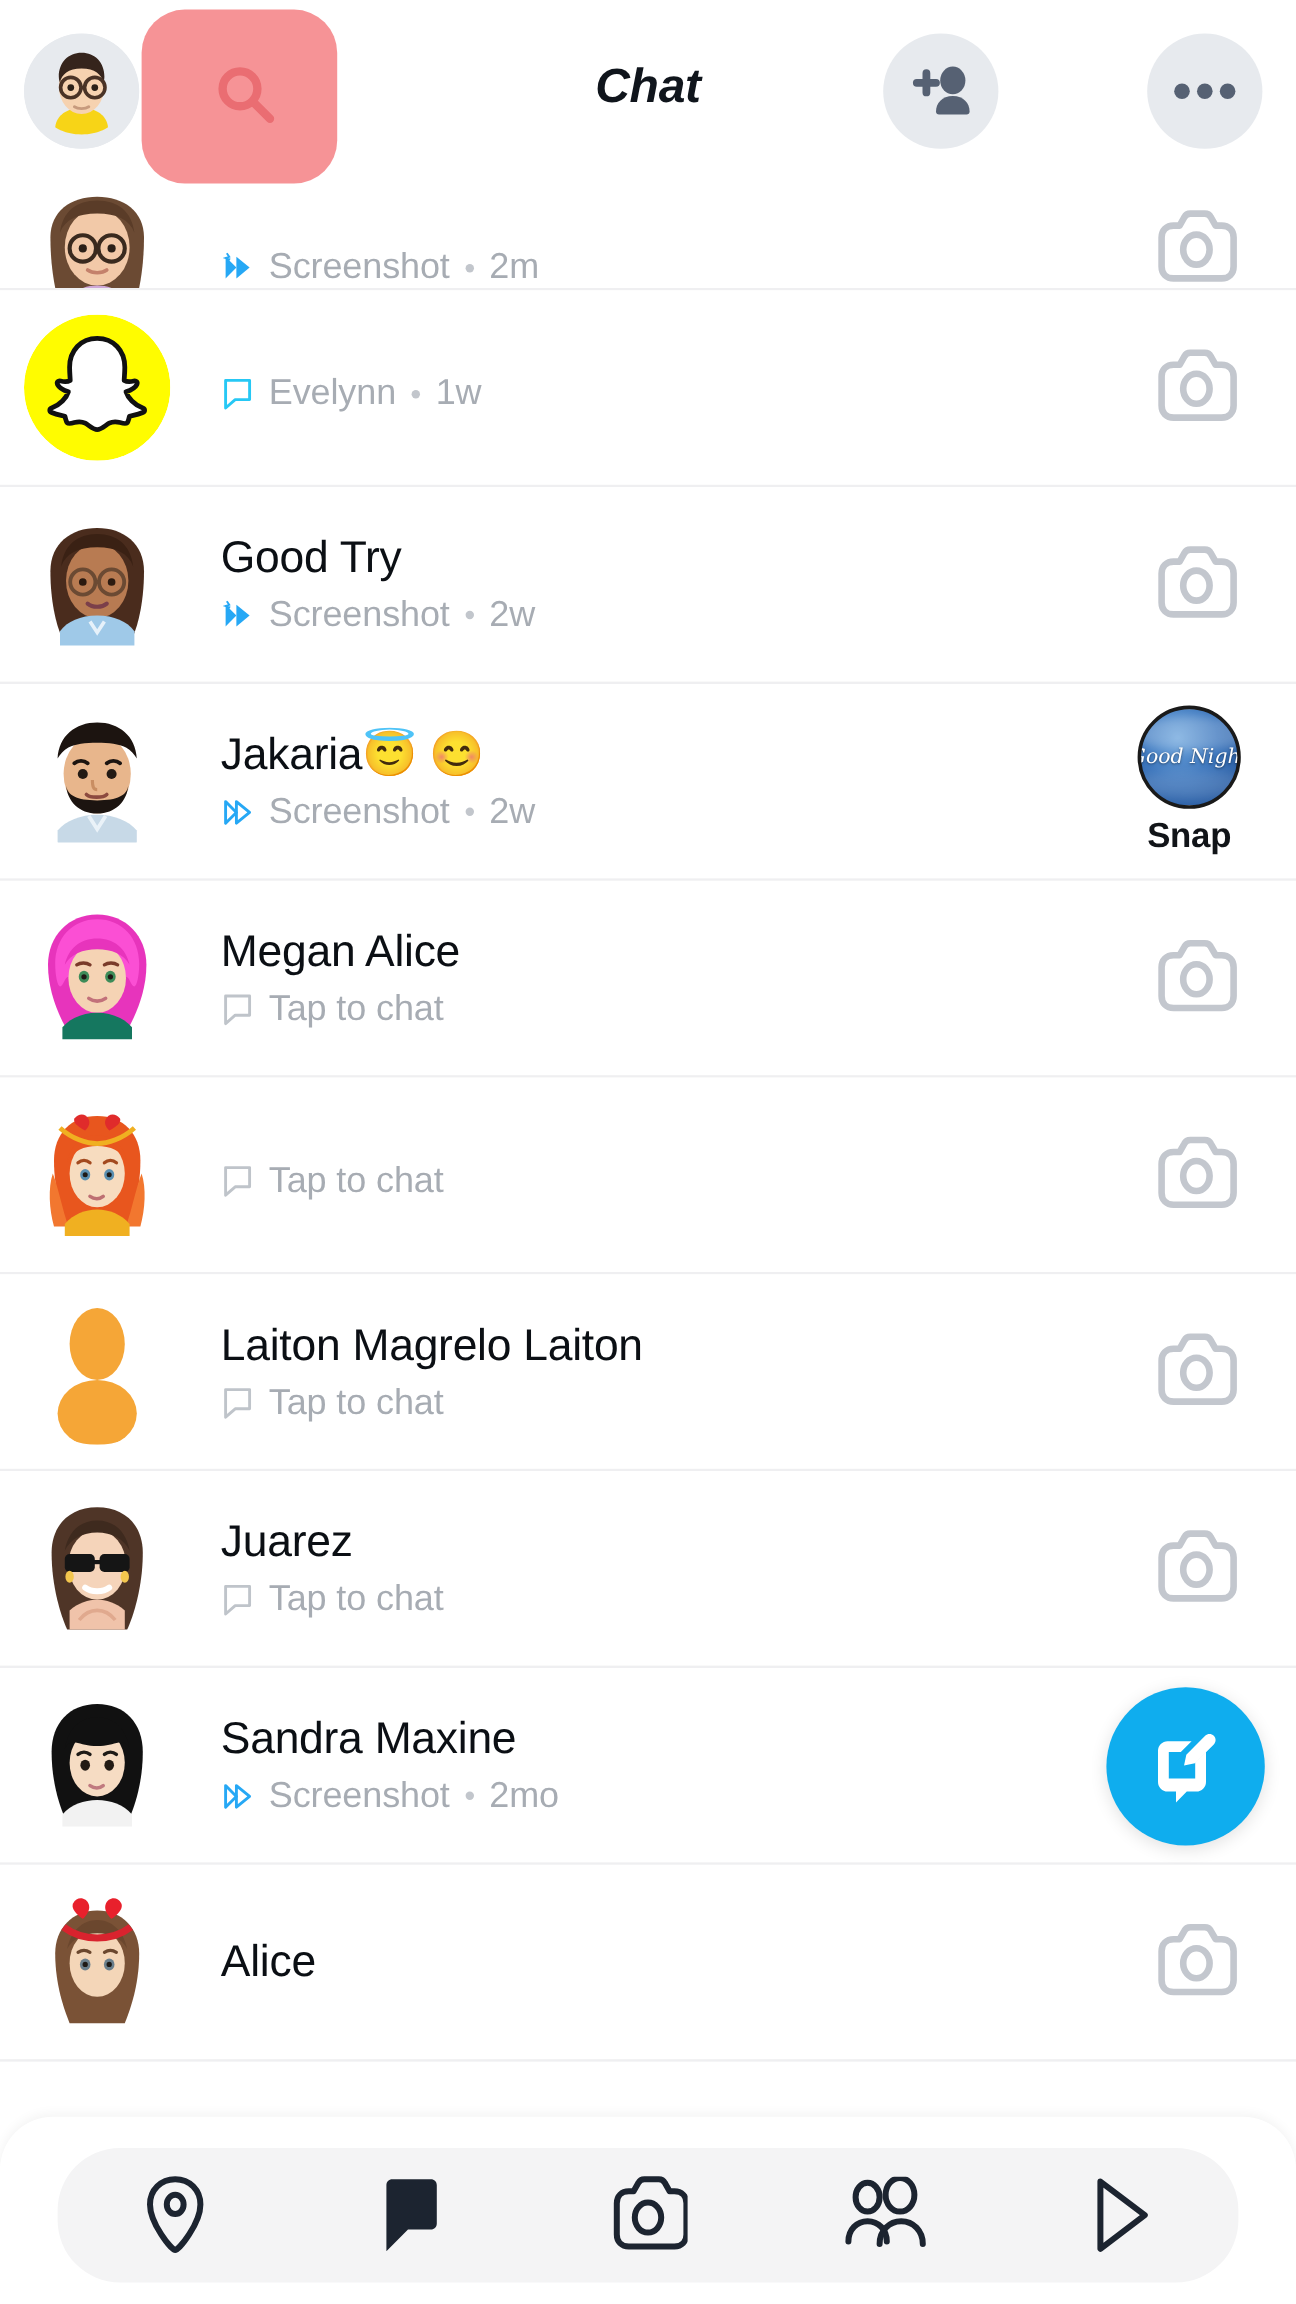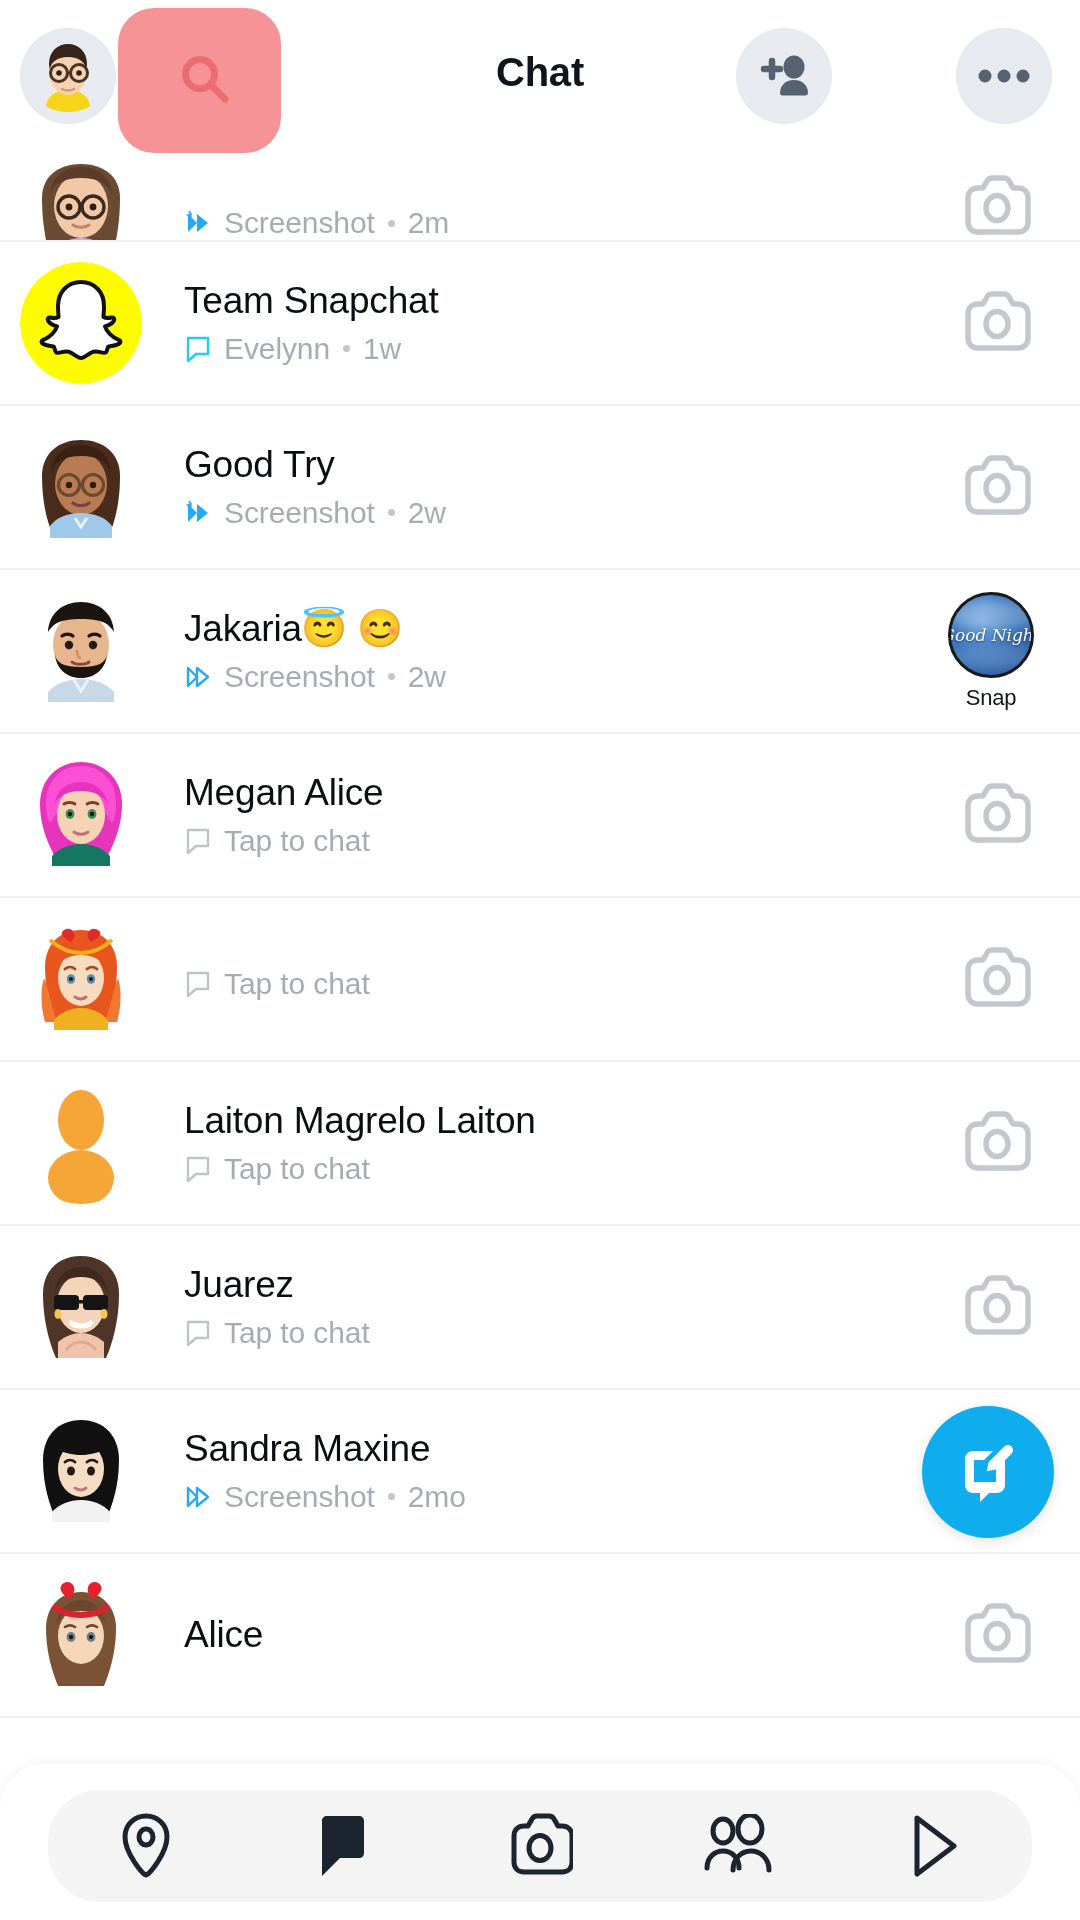--- a/index.html
+++ b/index.html
@@ -77,20 +77,21 @@
 
   .header-title {
     position: absolute;
     left: 0; right: 0;
     top: 50px;
     text-align: center;
     font-size: 40px;
     font-weight: 700;
     color: #10151C;
     letter-spacing: -0.2px;
+    font-style: italic;
   }
 
   .hdr-circle {
     position: absolute;
     top: 28px;
     width: 96px;
     height: 96px;
     border-radius: 50%;
     background: #E7EAEE;
     border: none;
@@ -236,22 +237,22 @@
     z-index: 2;
     color: #ffffff;
     font-family: "DejaVu Serif", serif;
     font-style: italic;
     font-size: 17px;
     text-shadow: 0 1px 2px rgba(0,0,0,.5);
     white-space: nowrap;
   }
   .snap-label {
     margin-top: 7px;
-    font-size: 22px;
-    font-weight: 400;
+    font-size: 29px;
+    font-weight: 700;
     color: #111418;
     letter-spacing: -0.2px;
   }
 
   
   .fab {
     position: absolute;
     right: 26px;
     bottom: 0;
     width: 132px;
@@ -349,21 +350,20 @@
         </div>
       </div>
       <div class="row">
         <div class="row-avatar">
           <svg width="122" height="122" viewBox="0 0 122 122" aria-hidden="true">
         <circle cx="61" cy="61" r="61" fill="#FFFC00"></circle>
         <path d="M61 20c-13.5 0-23 10-23 24 0 5 .5 9 .5 11-2.5 1.5-6 1-8 .5-2-.5-3.5 1-2.5 3 1.5 3 6 5 9 6-1.5 5-7 11-14 13.5-2 .7-2 3 0 3.8 4.5 2 9.5 2.5 11 3 .7 2 1 4.5 2 5.5 1 1 3.2.6 6-.2 3-.8 6-1 9 .6 3 1.6 6.5 5.3 10 5.3s7-3.7 10-5.3c3-1.6 6-1.4 9-.6 2.8.8 5 1.2 6 .2 1-1 1.3-3.5 2-5.5 1.5-.5 6.5-1 11-3 2-.8 2-3.1 0-3.8-7-2.5-12.5-8.5-14-13.5 3-1 7.5-3 9-6 1-2-.5-3.5-2.5-3-2 .5-5.5 1-8-.5 0-2 .5-6 .5-11 0-14-9.5-24-23-24z" fill="#ffffff" stroke="#111111" stroke-width="4" stroke-linejoin="round"></path>
       </svg>
         </div>
         <div class="row-text">
-          <div class="row-name">Team Snapchat</div>
           <div class="row-status">
             <span class="status-icon">
               <svg width="26" height="28" viewBox="0 0 26 28" aria-hidden="true">
         <path d="M3 3h20v16h-12l-8 7V3z" fill="none" stroke="#26C8F5" stroke-width="2.4" stroke-linejoin="round"></path>
       </svg>
             </span>
             <span>Evelynn</span>
             <span class="status-dot"></span>
             <span>1w</span>
           </div>

